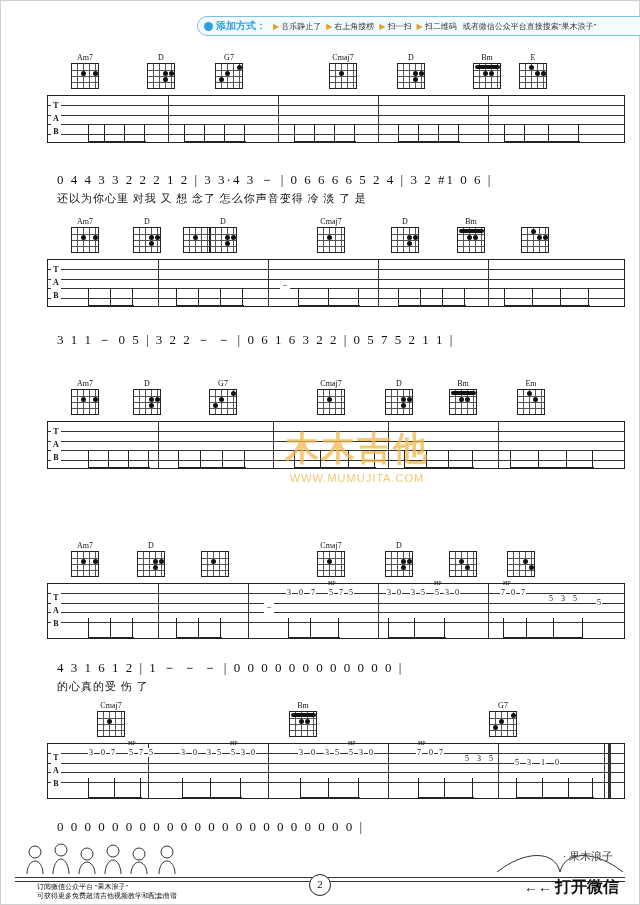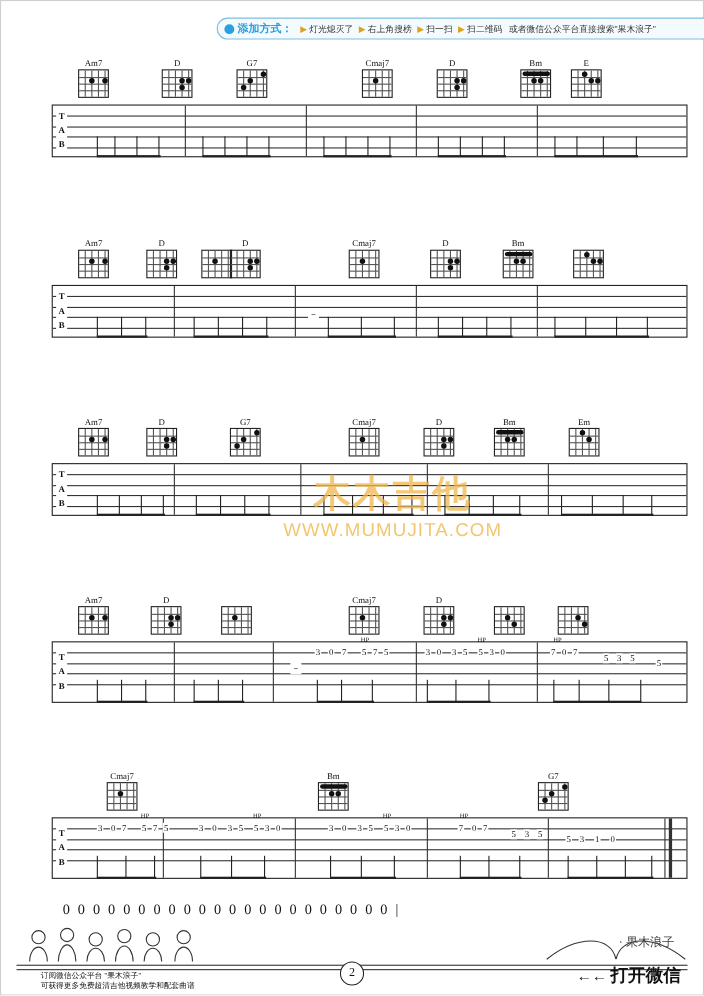--- a/index.html
+++ b/index.html
@@ -92,21 +92,21 @@
 
   
   .wm{
     position:absolute;left:236px;top:425px;width:240px;text-align:center;
     pointer-events:none;
   }
   .wm .wm1{
     font-size:34px;font-weight:bold;color:#f0b84a;opacity:.75;
     font-family:"Liberation Serif",serif;letter-spacing:2px;
   }
-  .wm .wm2{font-size:17px;color:#f0b84a;opacity:.8;letter-spacing:1px;}
+  .wm .wm2{font-size:11px;color:#f0b84a;opacity:.8;letter-spacing:1px;}
 
   
   .footer{position:absolute;left:0;right:0;bottom:0;height:58px;}
   .fbar{
     position:absolute;left:14px;right:14px;bottom:26px;height:1px;background:#333;
   }
   .fbar2{position:absolute;left:14px;right:14px;bottom:22px;height:1px;background:#333;}
   .ftext{
     position:absolute;left:36px;bottom:3px;font-size:7px;color:#111;line-height:9px;
     font-family:"Liberation Serif",serif;
@@ -130,21 +130,21 @@
 </style>
 </head>
 <body>
 
 <div class="page">
 
   <div class="banner">
     <span class="dot"></span>
     <span class="b-title">添加方式：</span>
     <span class="tri">▶</span>
-    <span class="b-item">灯光熄灭了</span>
+    <span class="b-item">音乐静止了</span>
     <span class="tri">▶</span>
     <span class="b-item">右上角搜榜</span>
     <span class="tri">▶</span>
     <span class="b-item">扫一扫</span>
     <span class="tri">▶</span>
     <span class="b-item">扫二维码</span>
     <span class="b-tail">或者微信公众平台直接搜索"果木浪子"</span>
   </div>
 
   <div class="system" style="top:52px;">
@@ -287,20 +287,24 @@
       <div class="beam" style="left:246px;top:45px;width:62px"></div>
       <div class="beam" style="left:350px;top:45px;width:62px"></div>
       <div class="beam" style="left:456px;top:45px;width:76px"></div>
     </div>
     <div class="tabletters" style="top:46px">
       <span>T</span>
         <span>A</span>
         <span>B</span>
     </div>
 
+    <div class="notation" style="top:118px">
+      <div class="numline">0 4 4 3 3 2 2 2 1 2 | 3  3·4 3  －  | 0 6 6 6 6 5 2 4 | 3  2 #1 0 6 |</div>
+      <div class="lyr">还以为你心里  对我 又 想 念了          怎么你声音变得  冷 淡 了   是</div>
+    </div>
   </div>
 
   <div class="system" style="top:216px;">
     <div class="chords">
       <div class="chord" style="left:64px">
         <div class="cname">Am7</div>
         <div class="grid">
           <i class="v v1"></i>
             <i class="v v2"></i>
             <i class="v v3"></i>
@@ -449,20 +453,21 @@
       <div class="beam" style="left:350px;top:45px;width:68px"></div>
       <div class="beam" style="left:456px;top:45px;width:86px"></div>
     </div>
     <div class="tabletters" style="top:46px">
       <span>T</span>
         <span>A</span>
         <span>B</span>
     </div>
 
     <div class="notation" style="top:114px">
+      <div class="numline">3 1 1  －  0 5 | 3 2 2   －   － | 0 6 1 6 3 2 2 | 0 5 7 5 2 1 1 |</div>
     </div>
   </div>
 
   <div class="system" style="top:378px;">
     <div class="chords">
       <div class="chord" style="left:64px">
         <div class="cname">Am7</div>
         <div class="grid">
           <i class="v v1"></i>
             <i class="v v2"></i>
@@ -770,20 +775,24 @@
       <div class="beam" style="left:240px;top:53px;width:52px"></div>
       <div class="beam" style="left:340px;top:53px;width:58px"></div>
       <div class="beam" style="left:455px;top:53px;width:80px"></div>
     </div>
     <div class="tabletters" style="top:50px">
       <span>T</span>
         <span>A</span>
         <span>B</span>
     </div>
 
+    <div class="notation" style="top:118px">
+      <div class="numline">4 3 1 6 1 2 | 1 － － － | 0 0 0  0 0 0  0 0 0  0 0 0 |</div>
+      <div class="lyr">的心真的受 伤 了</div>
+    </div>
   </div>
 
   <div class="system" style="top:700px;">
     <div class="chords">
       <div class="chord" style="left:90px">
         <div class="cname">Cmaj7</div>
         <div class="grid">
           <i class="v v1"></i>
             <i class="v v2"></i>
             <i class="v v3"></i>

